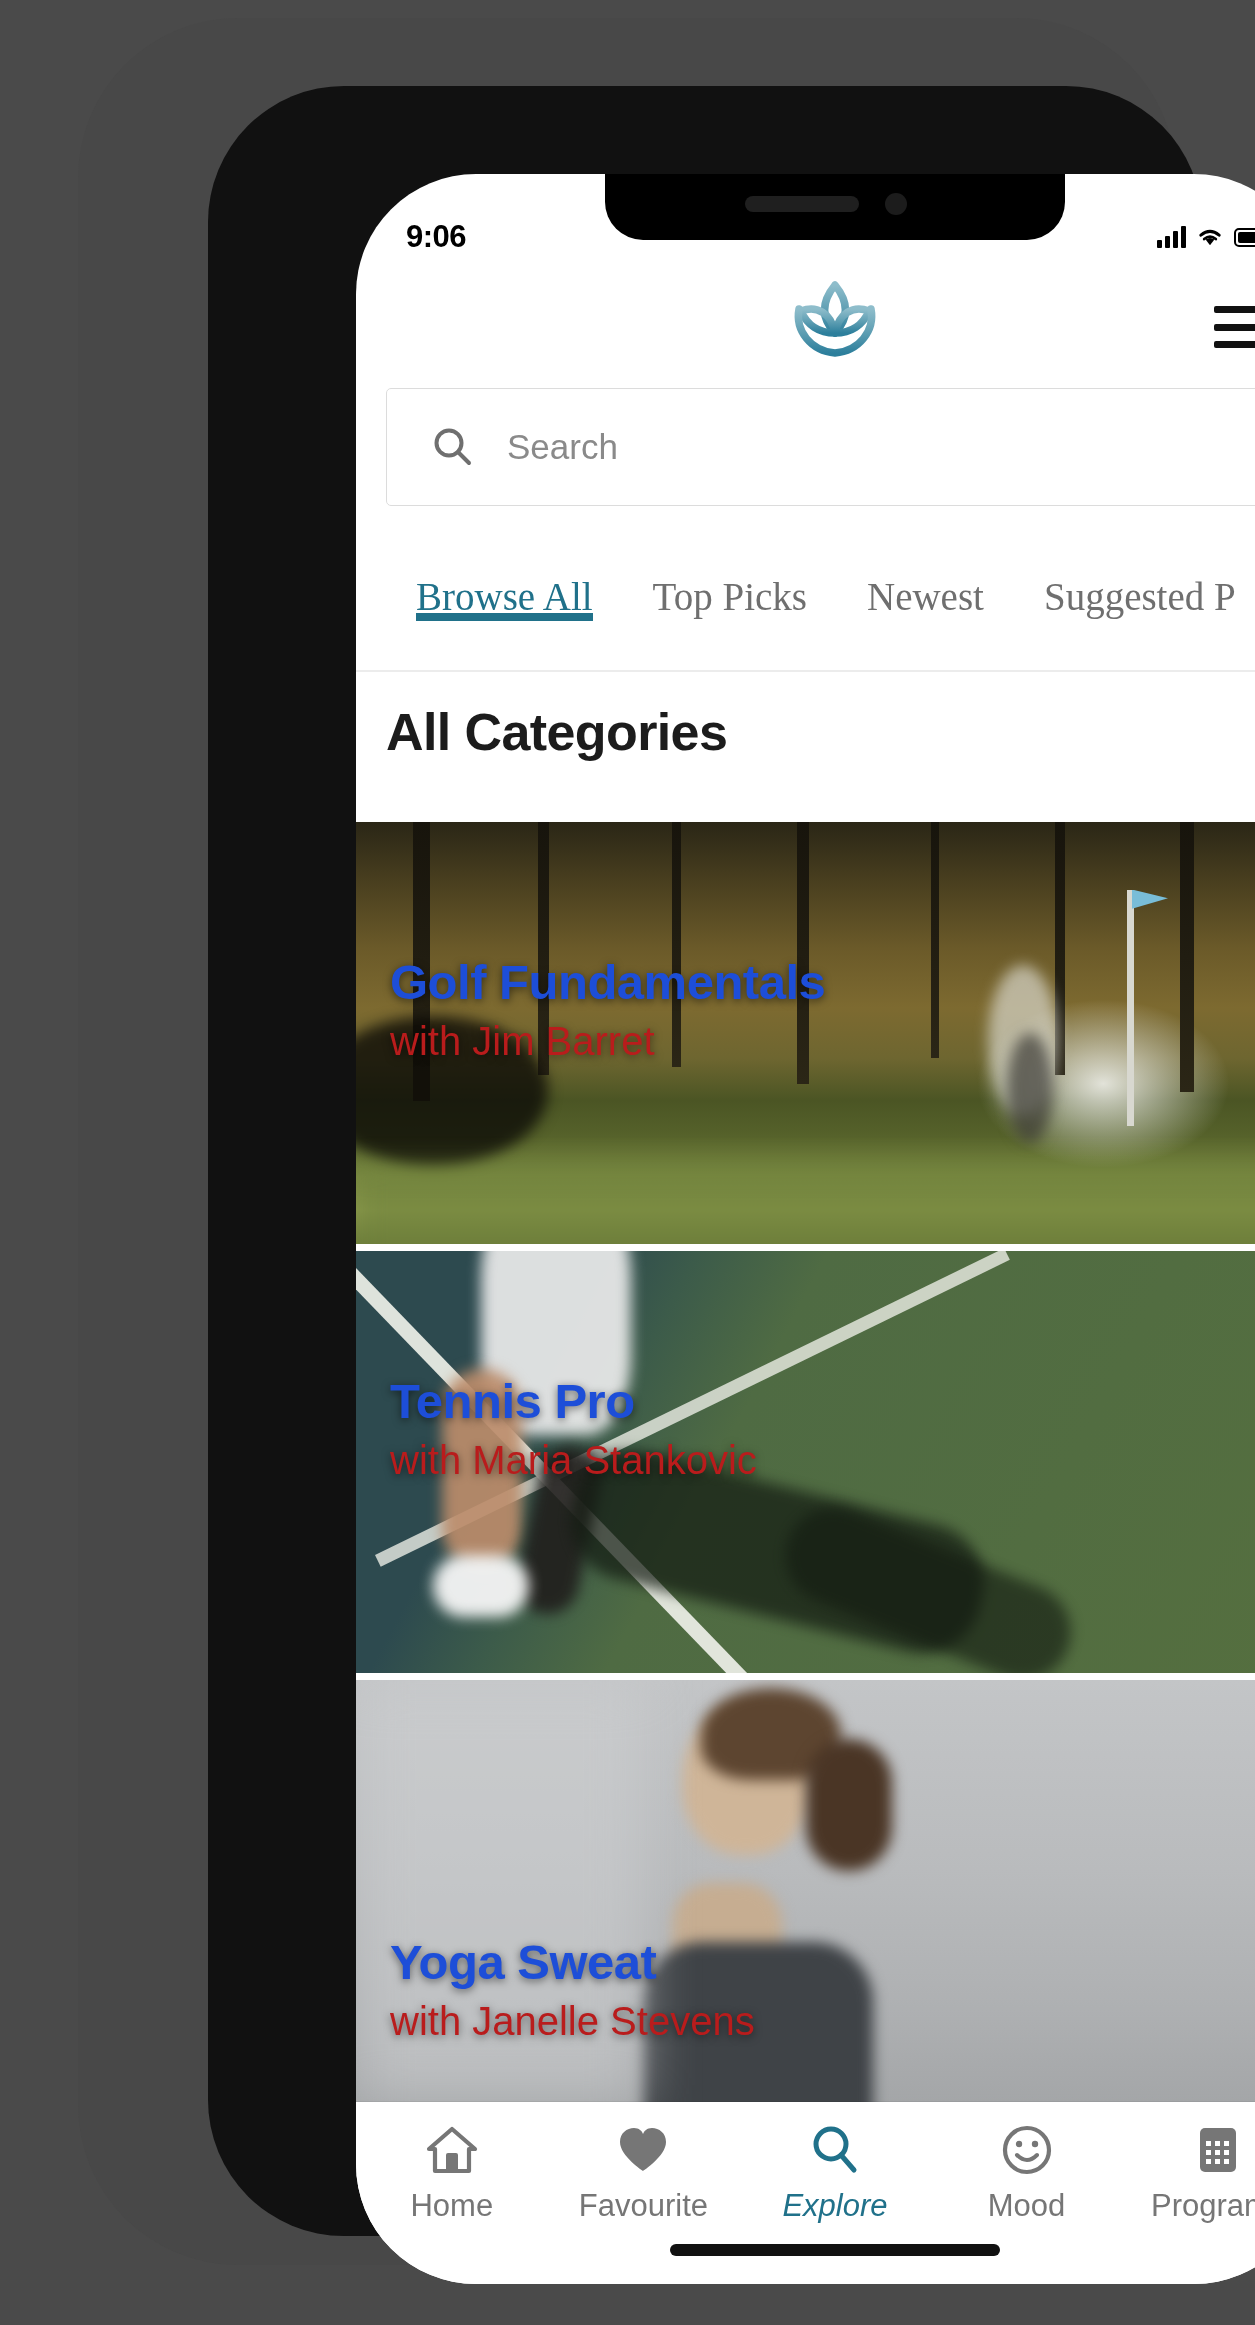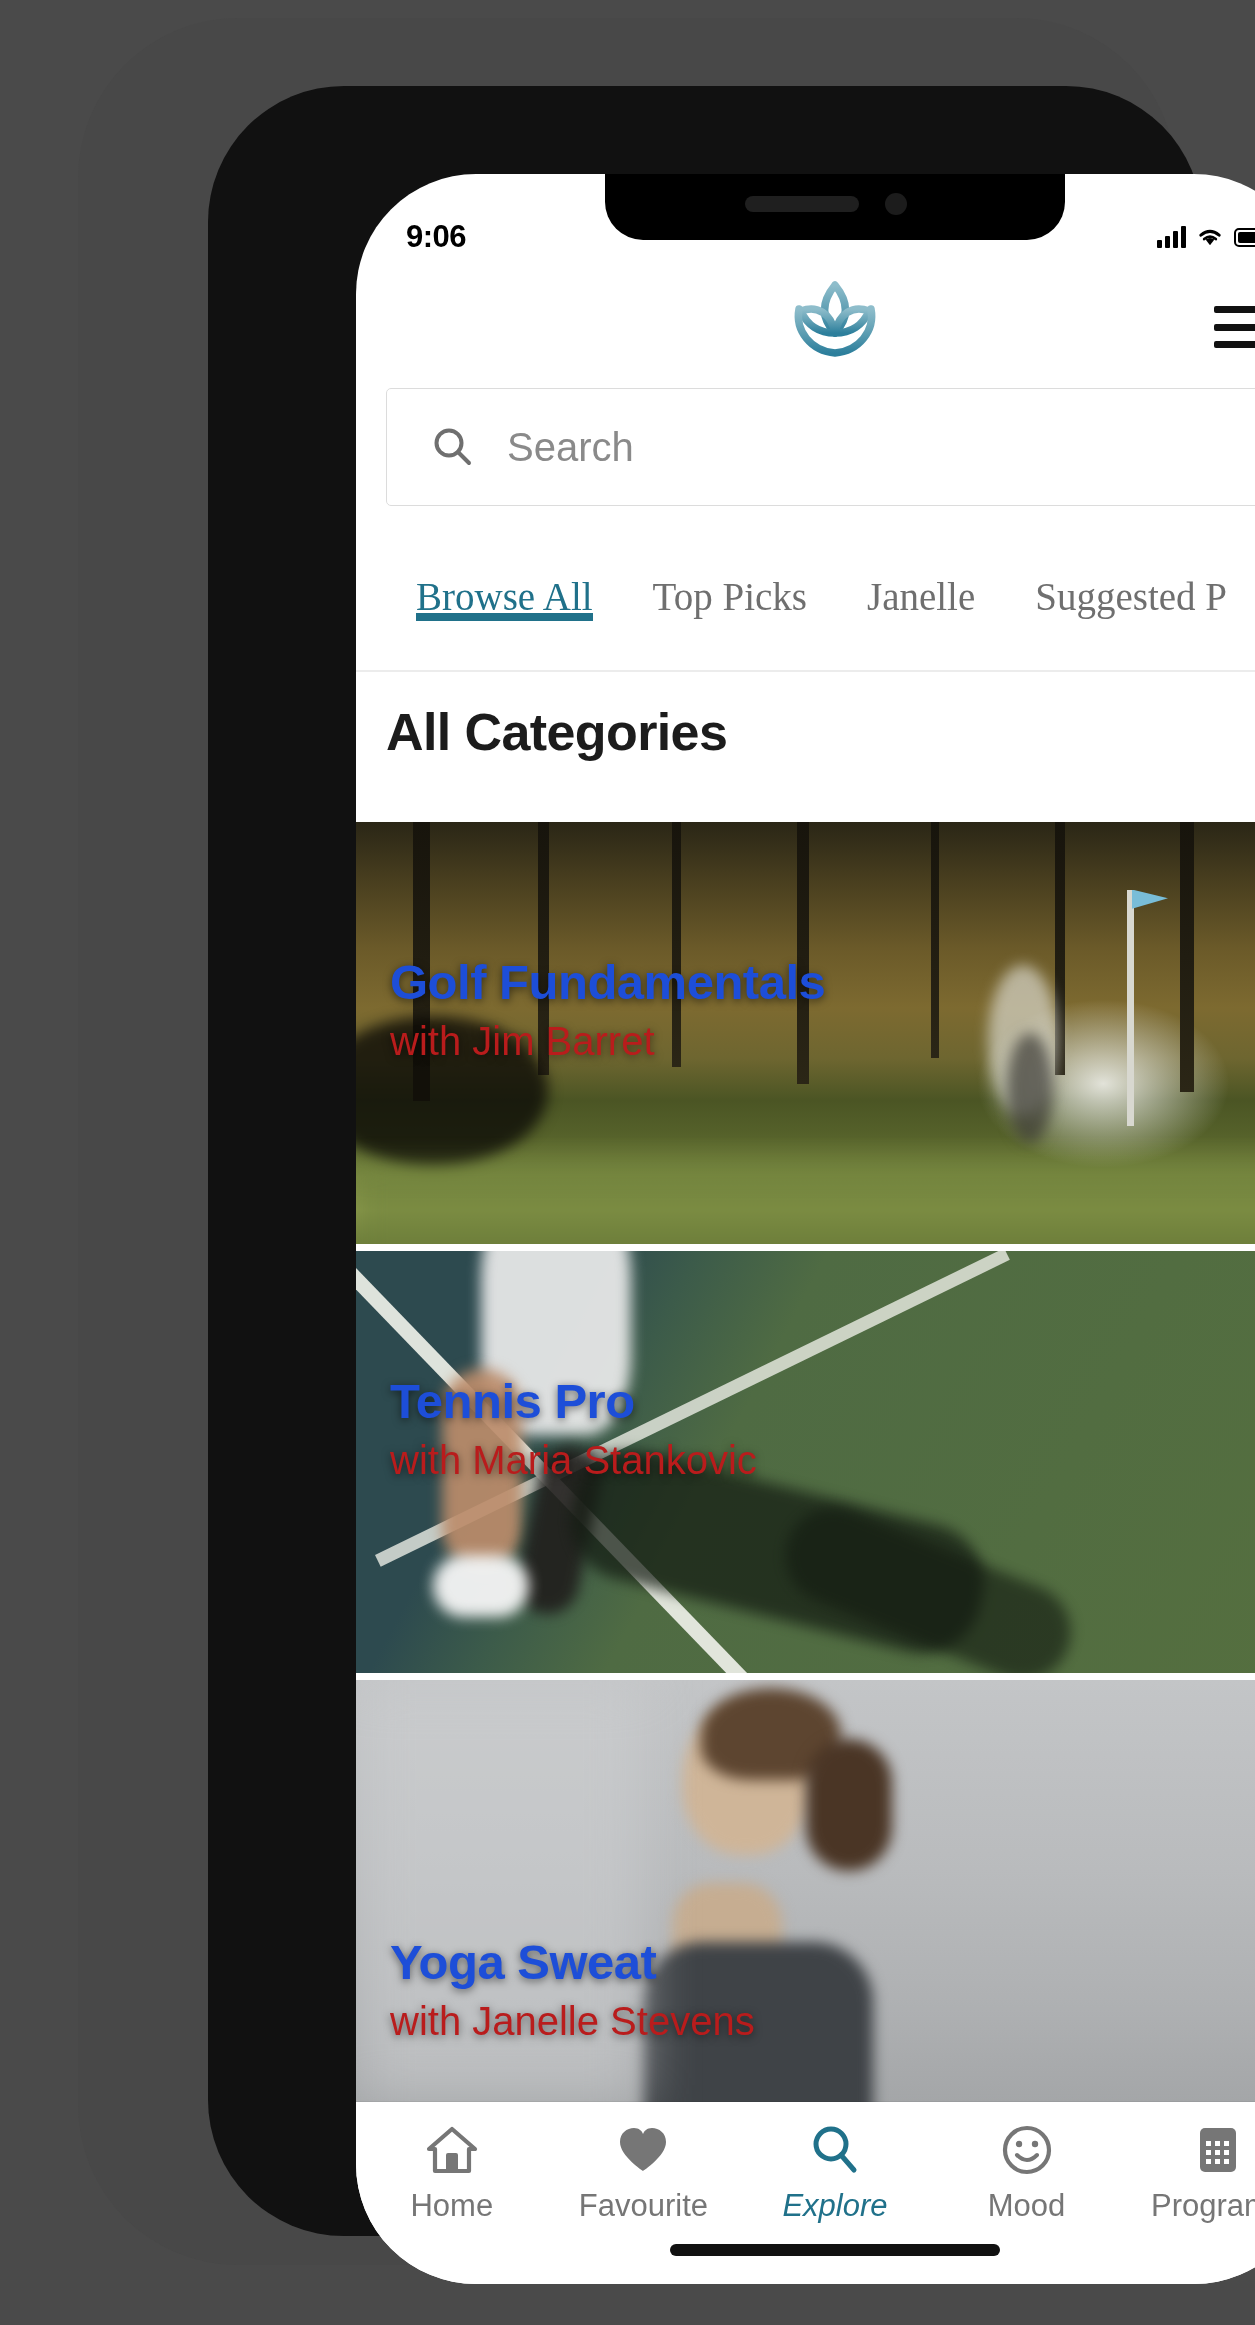--- a/index.html
+++ b/index.html
@@ -133,21 +133,21 @@
     border:1.5px solid #dcdcdc;
     border-radius:5px;
     display:flex; align-items:center;
     padding:0 44px;
     background:#fff;
   }
   .search-box .mag { flex:0 0 auto; margin-right:32px; }
   .search-input {
     border:none; outline:none;
     font-family:"Liberation Sans", sans-serif;
-    font-size:40px; color:#3b82f6;
+    font-size:35px; color:#3b82f6;
     background:transparent; width:100%;
   }
   .search-input::placeholder { color:#8a8a8a; }
 
   
   .tabs-zone {
     position:absolute; left:0; top:378px;
     width:100%; height:120px;
     z-index:20;
     border-bottom:2px solid #ececec;
@@ -343,21 +343,21 @@
               <line x1="27" y1="27" x2="38" y2="38" stroke="#6f6f6f" stroke-width="4" stroke-linecap="round"></line>
             </svg>
             <input class="search-input" type="text" placeholder="Search" style="">
           </div>
         </div>
 
         <div class="tabs-zone">
           <div class="tabs">
             <div class="tab active"><span>Browse All</span></div>
             <div class="tab"><span>Top Picks</span></div>
-            <div class="tab"><span>Janelle</span></div>
+            <div class="tab"><span>Newest</span></div>
             <div class="tab"><span>Suggested P</span></div>
           </div>
         </div>
 
         <div class="section-title">All Categories</div>
 
         <div class="cards">
 
           <div class="card card-1">
             <div class="card-bg golf">

